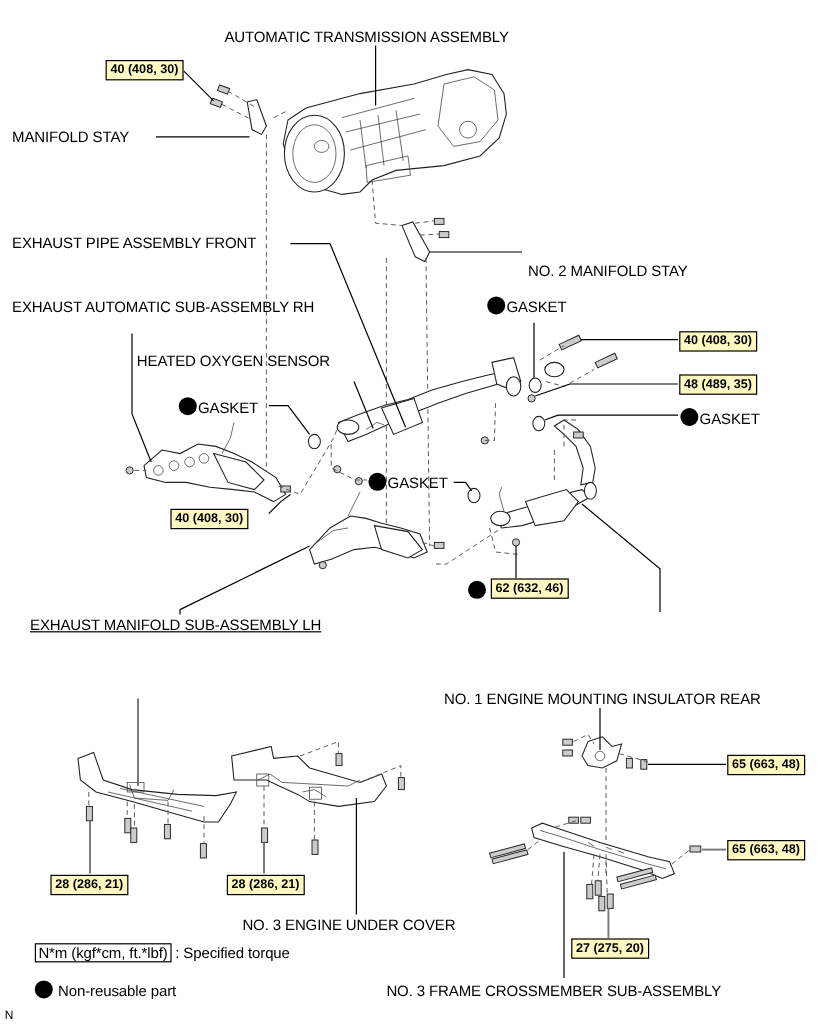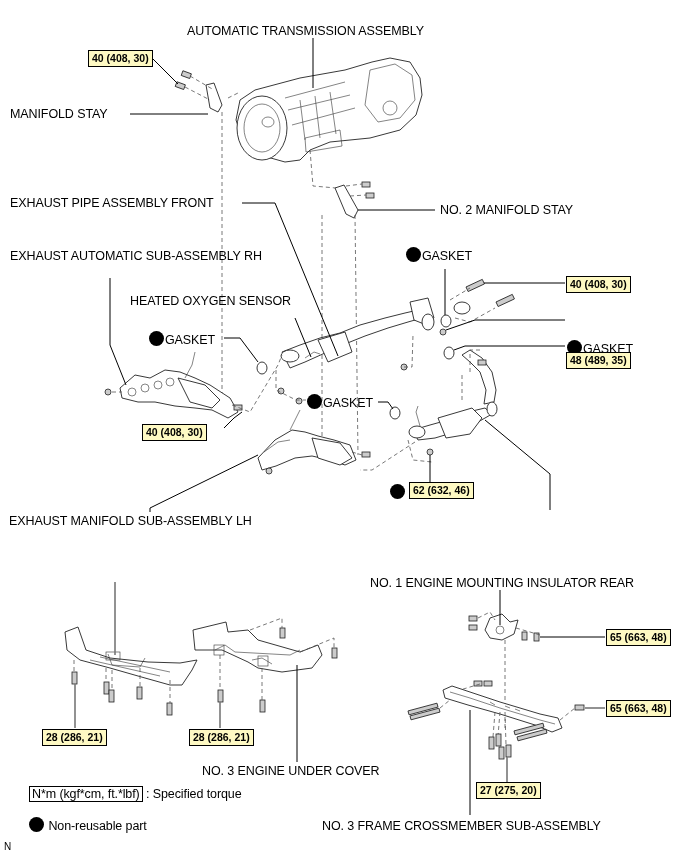--- a/index.html
+++ b/index.html
@@ -200,47 +200,47 @@
   <rect class="bolt" x="496" y="734" width="5" height="12"></rect>
   <rect class="bolt" x="499" y="747" width="5" height="12"></rect>
   <rect class="bolt" x="506" y="745" width="5" height="12"></rect>
   <line class="gl" x1="507" y1="757" x2="507" y2="782"></line>
   <line class="ln" x1="470" y1="710" x2="470" y="815" y2="815"></line>
 </svg>
 
   
   <div class="lbl" style="left:187px;top:24px;">AUTOMATIC TRANSMISSION ASSEMBLY</div>
   <div class="lbl" style="left:10px;top:107px;">MANIFOLD STAY</div>
-  <div class="lbl" style="left:440px;top:203px;">NO. 2 MANIFOLD STAY</div>
+  <div class="lbl" style="left:440px;top:219px;">NO. 2 MANIFOLD STAY</div>
   <div class="lbl" style="left:10px;top:196px;">EXHAUST PIPE ASSEMBLY FRONT</div>
   <div class="lbl" style="left:10px;top:249px;">EXHAUST AUTOMATIC SUB-ASSEMBLY RH</div>
-  <div class="lbl" style="left:130px;top:294px;">HEATED OXYGEN SENSOR</div>
+  <div class="lbl" style="left:114px;top:294px;">HEATED OXYGEN SENSOR</div>
 
   <div class="lbl" style="left:149px;top:331px;">
     <span class="dot"></span><span>GASKET</span>
   </div>
   <div class="lbl" style="left:406px;top:247px;">
     <span class="dot"></span><span>GASKET</span>
   </div>
   <div class="lbl" style="left:567px;top:340px;">
     <span class="dot"></span><span>GASKET</span>
   </div>
   <div class="lbl" style="left:307px;top:394px;">
     <span class="dot"></span><span>GASKET</span>
   </div>
 
-  <div class="lbl" style="left:9px;top:514px;">EXHAUST MANIFOLD SUB-ASSEMBLY LH</div>
+  <div class="lbl" style="left:25px;top:514px;text-decoration:underline;">EXHAUST MANIFOLD SUB-ASSEMBLY LH</div>
   <div class="lbl" style="left:370px;top:576px;">NO. 1 ENGINE MOUNTING INSULATOR REAR</div>
   <div class="lbl" style="left:202px;top:764px;">NO. 3 ENGINE UNDER COVER</div>
   <div class="lbl" style="left:322px;top:819px;">NO. 3 FRAME CROSSMEMBER SUB-ASSEMBLY</div>
 
   
   <div class="tq" style="left:88px;top:50px;">40 (408, 30)</div>
   <div class="tq" style="left:566px;top:276px;">40 (408, 30)</div>
-  <div class="tq" style="left:566px;top:312px;margin-top:40px;">48 (489, 35)</div>
+  <div class="tq" style="left:566px;top:312px;">48 (489, 35)</div>
   <div class="tq" style="left:142px;top:424px;">40 (408, 30)</div>
   <div class="lbl" style="left:390px;top:484px;">
     <span class="dot"></span>
   </div>
   <div class="tq" style="left:409px;top:482px;">62 (632, 46)</div>
   <div class="tq" style="left:42px;top:729px;">28 (286, 21)</div>
   <div class="tq" style="left:189px;top:729px;">28 (286, 21)</div>
   <div class="tq" style="left:606px;top:629px;">65 (663, 48)</div>
   <div class="tq" style="left:606px;top:700px;">65 (663, 48)</div>
   <div class="tq" style="left:476px;top:782px;">27 (275, 20)</div>

